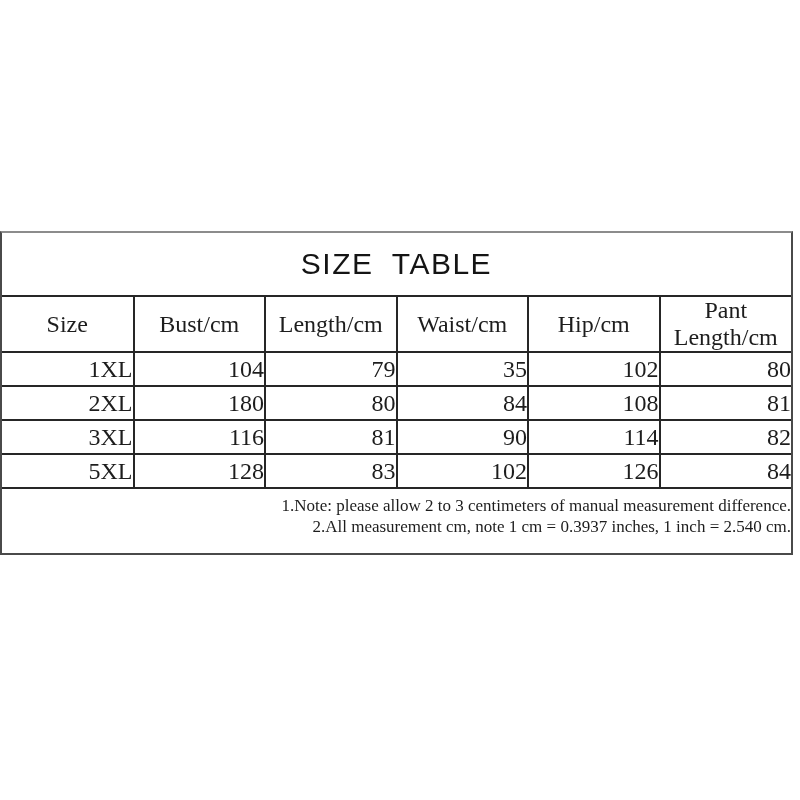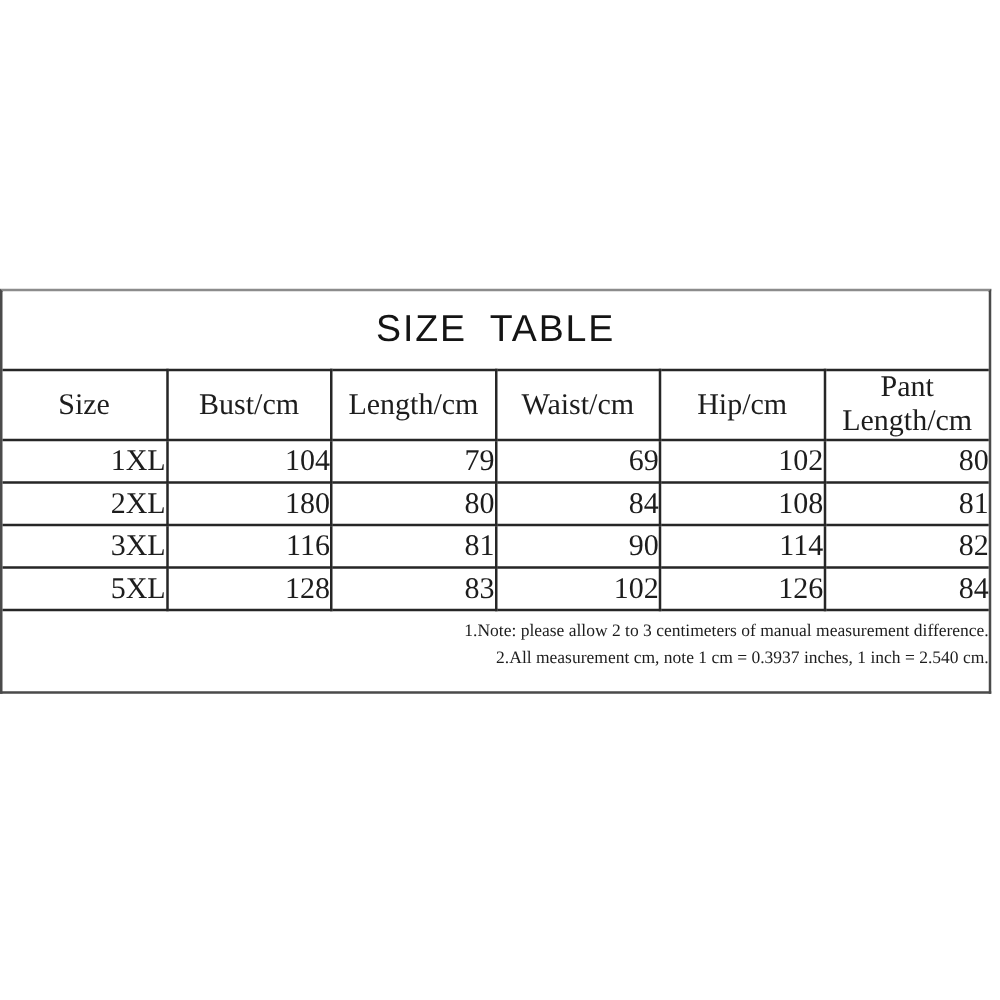--- a/index.html
+++ b/index.html
@@ -53,21 +53,21 @@
   }
   table.size-table th { height: 36px; }
   table.size-table td { height: 32px; text-align: right; }
   table.size-table th:first-child,
   table.size-table td:first-child { border-left: none; }
   table.size-table th:last-child,
   table.size-table td:last-child { border-right: none; }
   table.size-table tr.notes-row td {
     border-bottom: none;
     height: 58px;
-    font-size: 14px;
+    font-size: 17px;
     line-height: 21px;
     padding-top: 6px;
     vertical-align: top;
   }
   .note-line { display: block; }
 </style>
 </head>
 <body>
 
 <div class="canvas">
@@ -84,21 +84,21 @@
           <th>Waist/cm</th>
           <th>Hip/cm</th>
           <th>Pant Length/cm</th>
         </tr>
       </thead>
       <tbody>
         <tr>
           <td>1XL</td>
           <td>104</td>
           <td>79</td>
-          <td>69</td>
+          <td>35</td>
           <td>102</td>
           <td>80</td>
         </tr>
         <tr>
           <td>2XL</td>
           <td>180</td>
           <td>80</td>
           <td>84</td>
           <td>108</td>
           <td>81</td>

